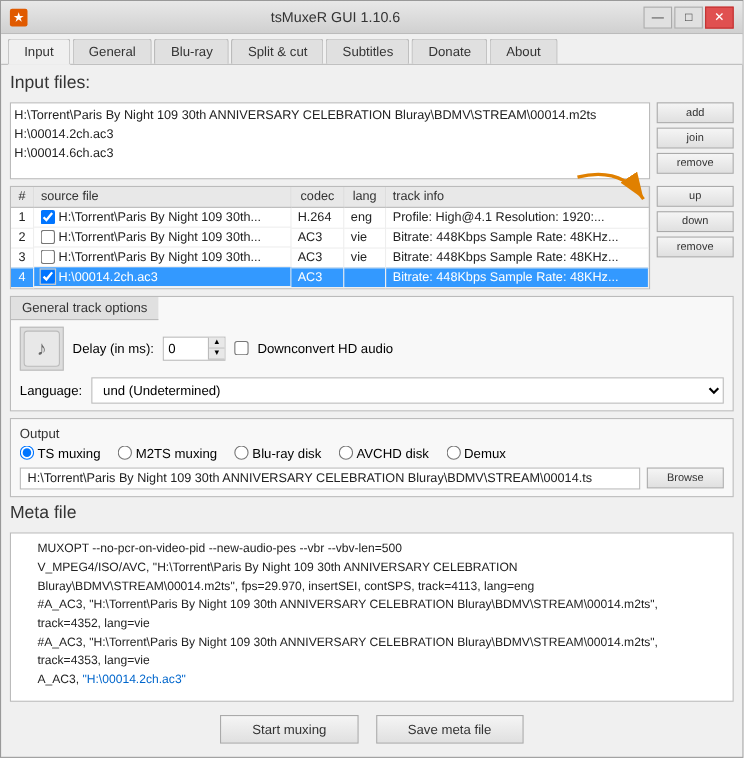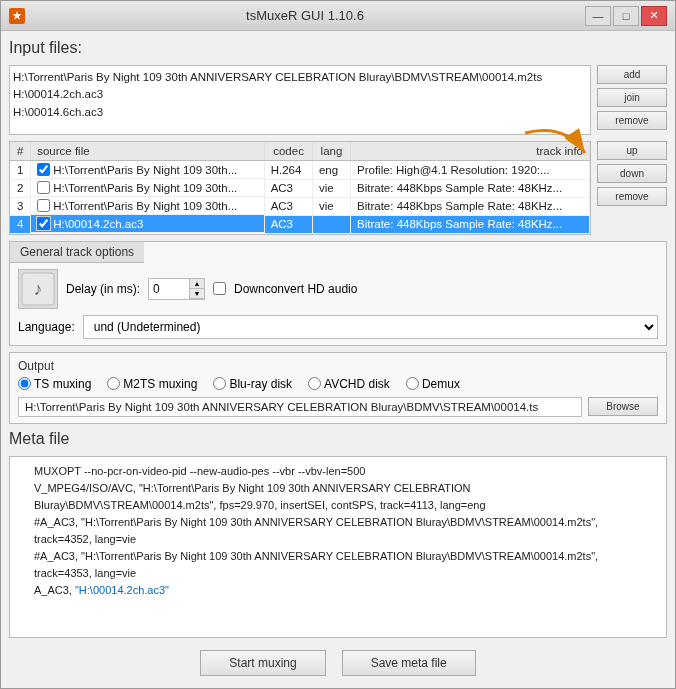--- a/index.html
+++ b/index.html
@@ -338,20 +338,29 @@
       <span>★</span>
     </div>
     <div class="title-bar-title">tsMuxeR GUI 1.10.6</div>
     <div class="title-bar-controls">
       <button class="title-btn">—</button>
       <button class="title-btn">□</button>
       <button class="title-btn close">✕</button>
     </div>
   </div>
 
+  <div class="tabs-bar">
+    <div class="tab active">Input</div>
+    <div class="tab">General</div>
+    <div class="tab">Blu-ray</div>
+    <div class="tab">Split &amp; cut</div>
+    <div class="tab">Subtitles</div>
+    <div class="tab">Donate</div>
+    <div class="tab">About</div>
+  </div>
 
   <div class="content">
 
     <div class="section-label">Input files:</div>
     <div class="input-files-row">
       <div class="input-files-box">
         <div class="file-line">H:\Torrent\Paris By Night 109  30th ANNIVERSARY CELEBRATION Bluray\BDMV\STREAM\00014.m2ts</div>
         <div class="file-line">H:\00014.2ch.ac3</div>
         <div class="file-line">H:\00014.6ch.ac3</div>
       </div>
@@ -374,21 +383,21 @@
           <path d="M 10 10 Q 50 0 70 30" stroke="#e08000" stroke-width="3" fill="none" marker-end="url(#arrowhead)"></path>
         </svg>
         <div class="tracks-table-wrapper" style="flex:1;">
           <table class="tracks-table">
             <thead>
               <tr>
                 <th>#</th>
                 <th style="text-align:left;">source file</th>
                 <th>codec</th>
                 <th>lang</th>
-                <th style="text-align:right;margin-top:35px;">track info</th>
+                <th style="text-align:left;margin-top:35px;">track info</th>
               </tr>
             </thead>
             <tbody>
               <tr>
                 <td style="text-align:center;">1</td>
                 <td style="display:flex;align-items:center;gap:3px;"><input type="checkbox" checked="" style=""> H:\Torrent\Paris By Night 109  30th...</td>
                 <td>H.264</td>
                 <td>eng</td>
                 <td>Profile: High@4.1 Resolution: 1920:...</td>
               </tr>

